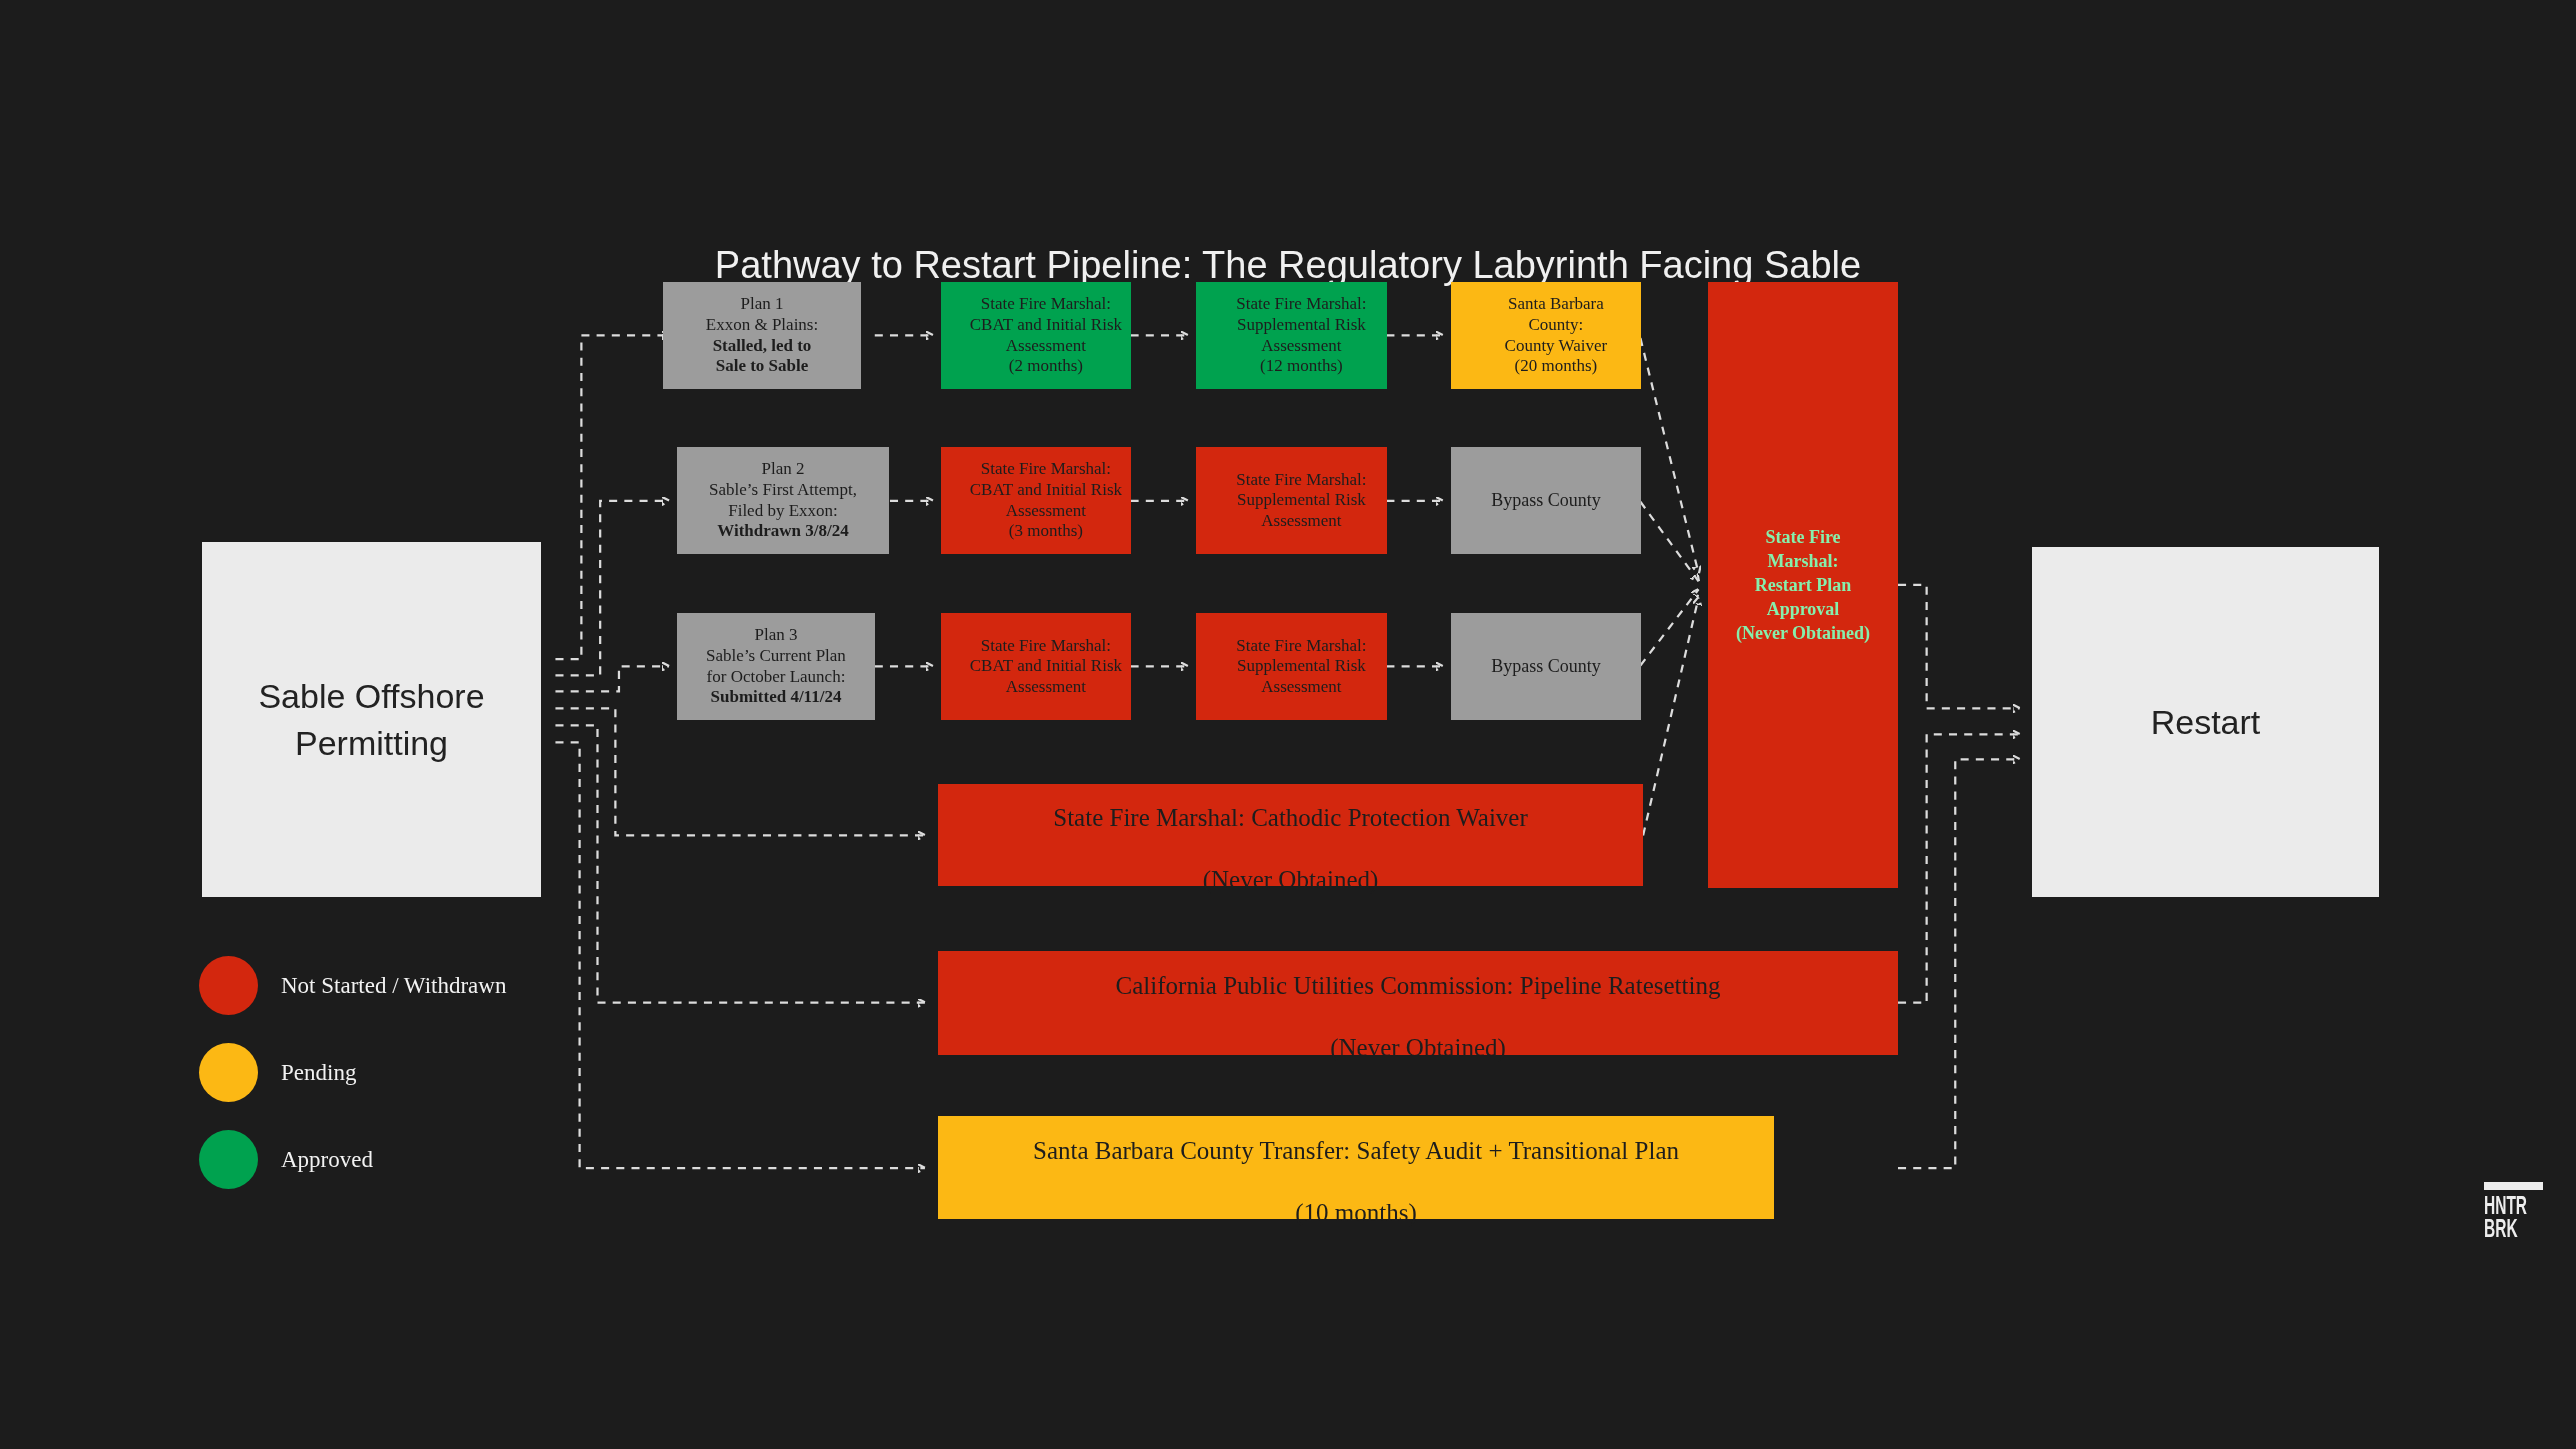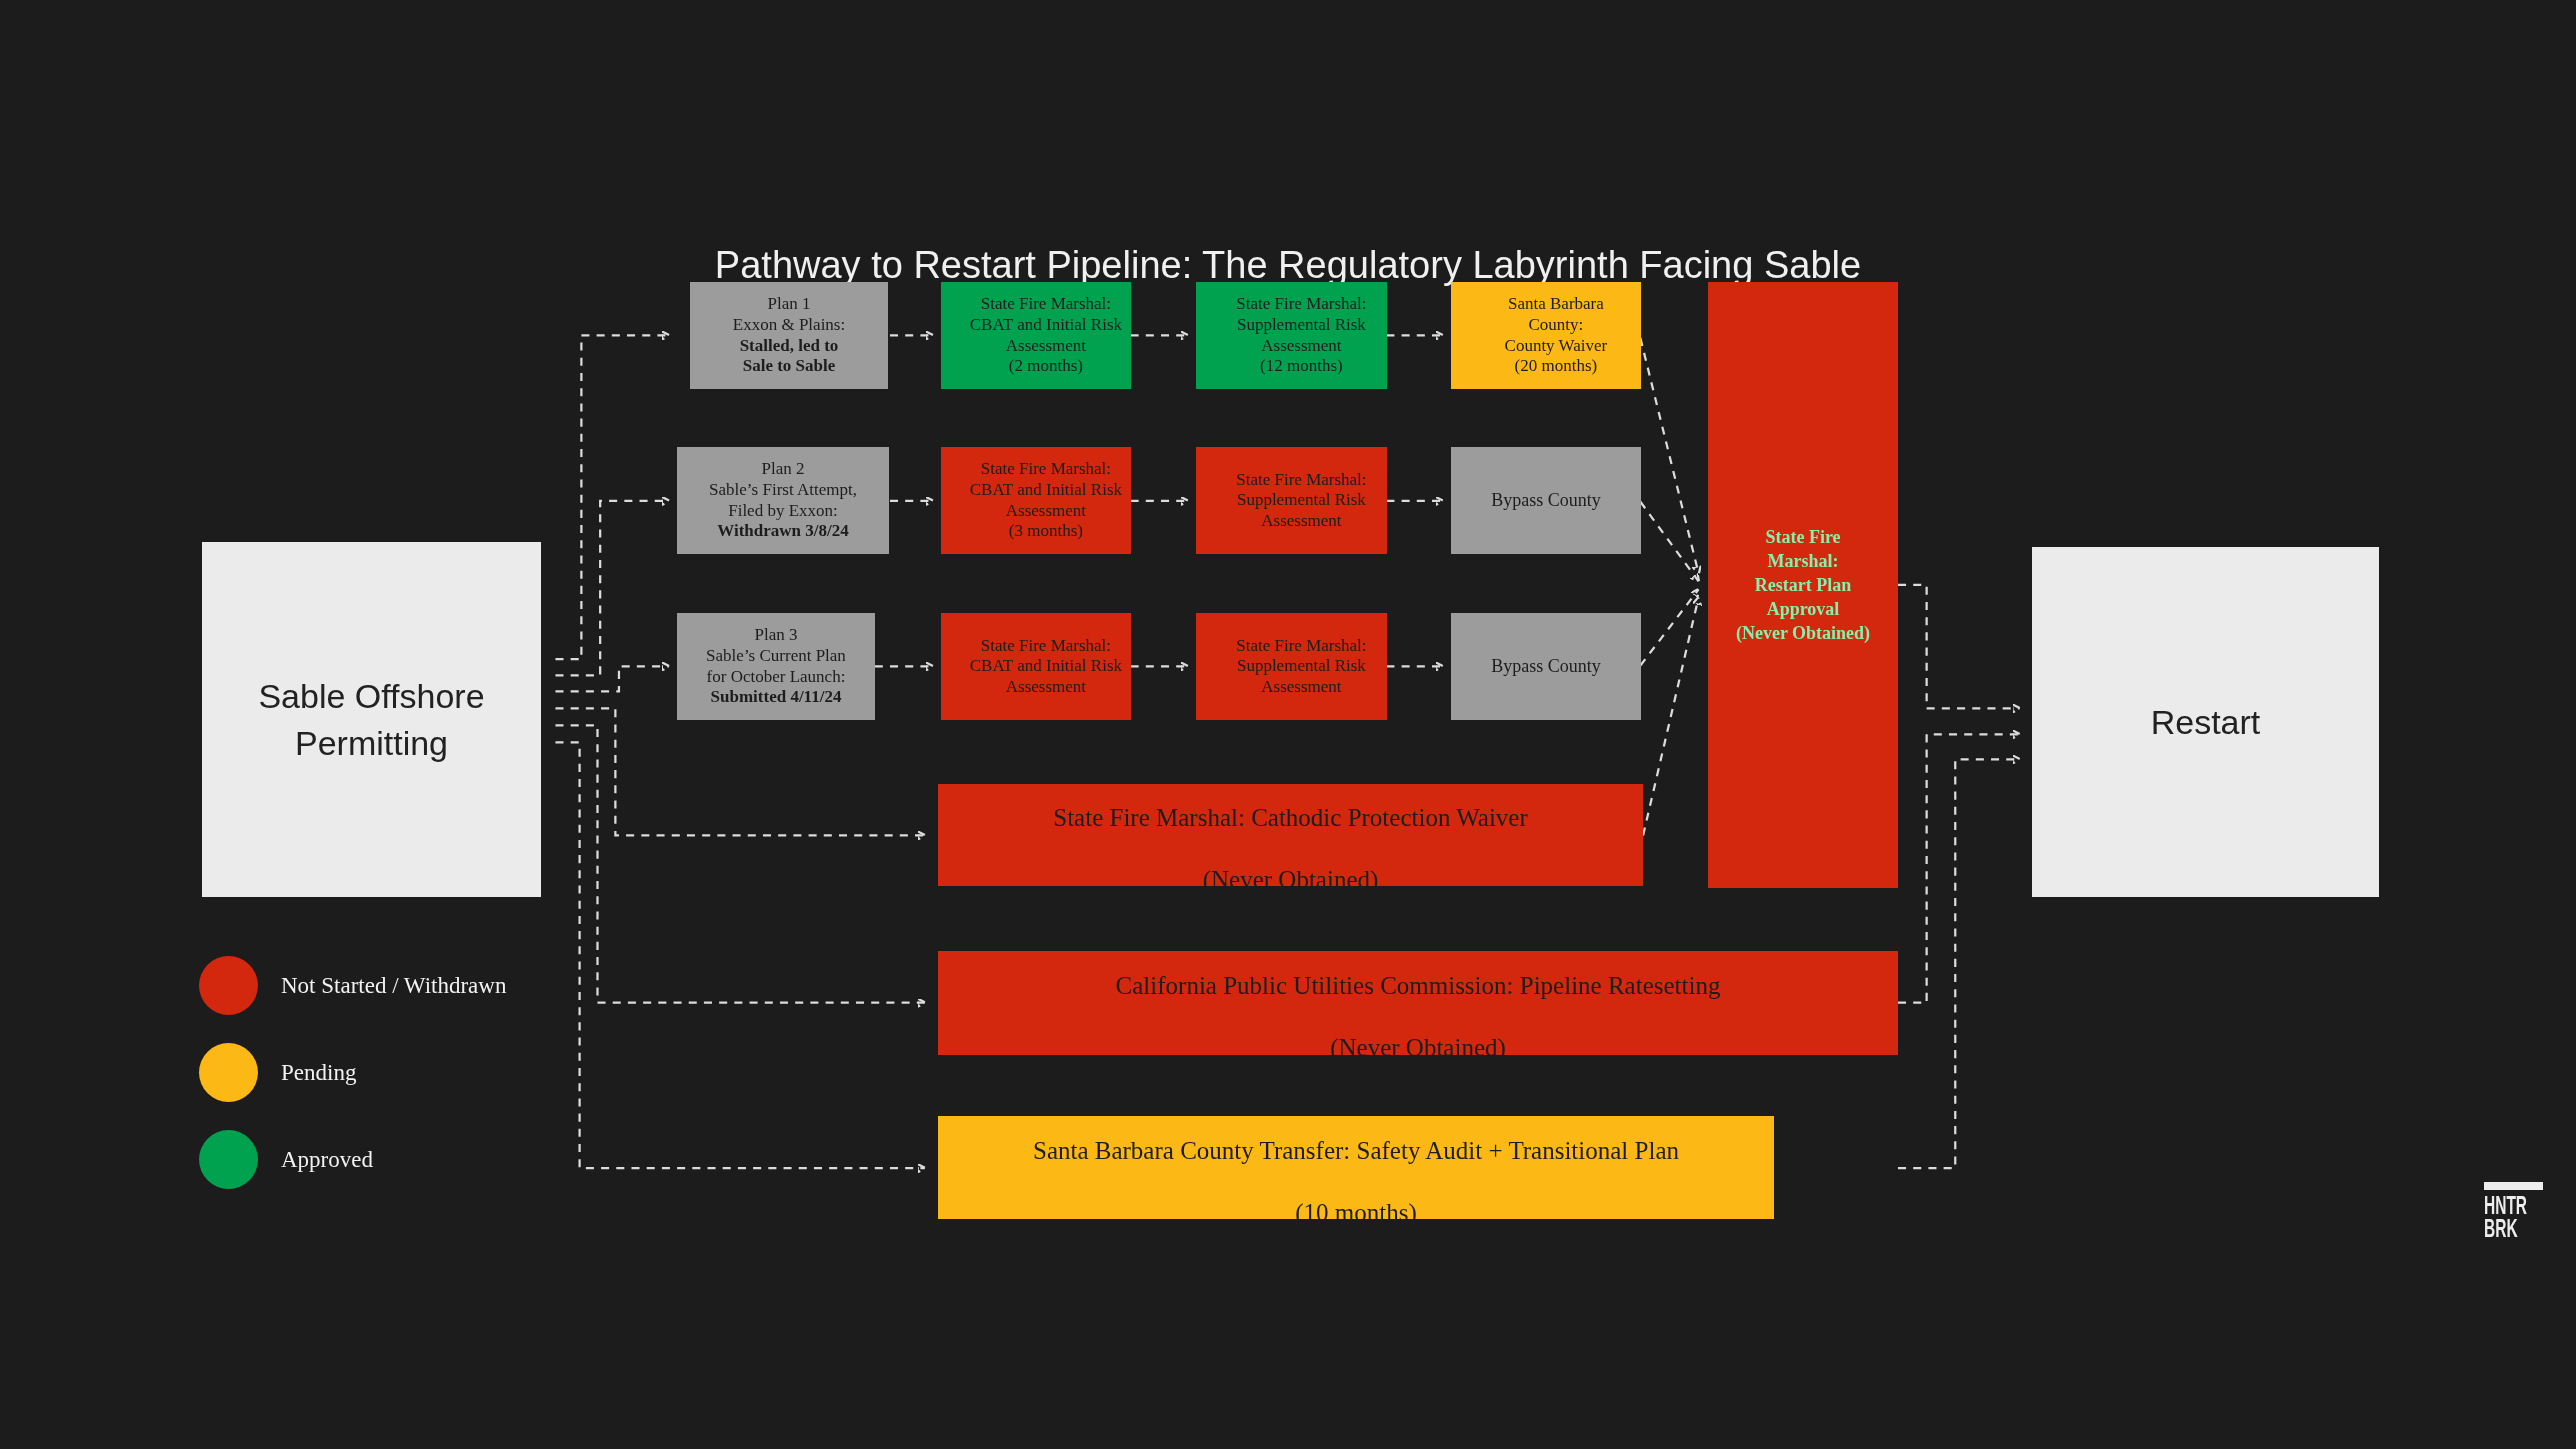--- a/index.html
+++ b/index.html
@@ -104,21 +104,21 @@
 
   <div class="node" style="left:202px;top:542px;width:339px;height:355px;">
     <span>Sable Offshore</span>
     <span>Permitting</span>
   </div>
 
   <div class="node" style="left:2032px;top:547px;width:347px;height:350px;">
     <span>Restart</span>
   </div>
 
-  <div class="box s-neutral plan-text" style="left:690px;top:282px;width:198px;height:107px;">
+  <div class="box s-neutral plan-text" style="left:663px;top:282px;width:198px;height:107px;">
     <span>Plan 1</span>
     <span>Exxon &amp; Plains:</span>
     <span class="b">Stalled, led to</span>
     <span class="b">Sale to Sable</span>
   </div>
   <div class="box s-approved step-text" style="left:941px;top:282px;width:190px;height:107px;">
     <span>State Fire Marshal:</span>
     <span>CBAT and Initial Risk</span>
     <span>Assessment</span>
     <span>(2 months)</span>

